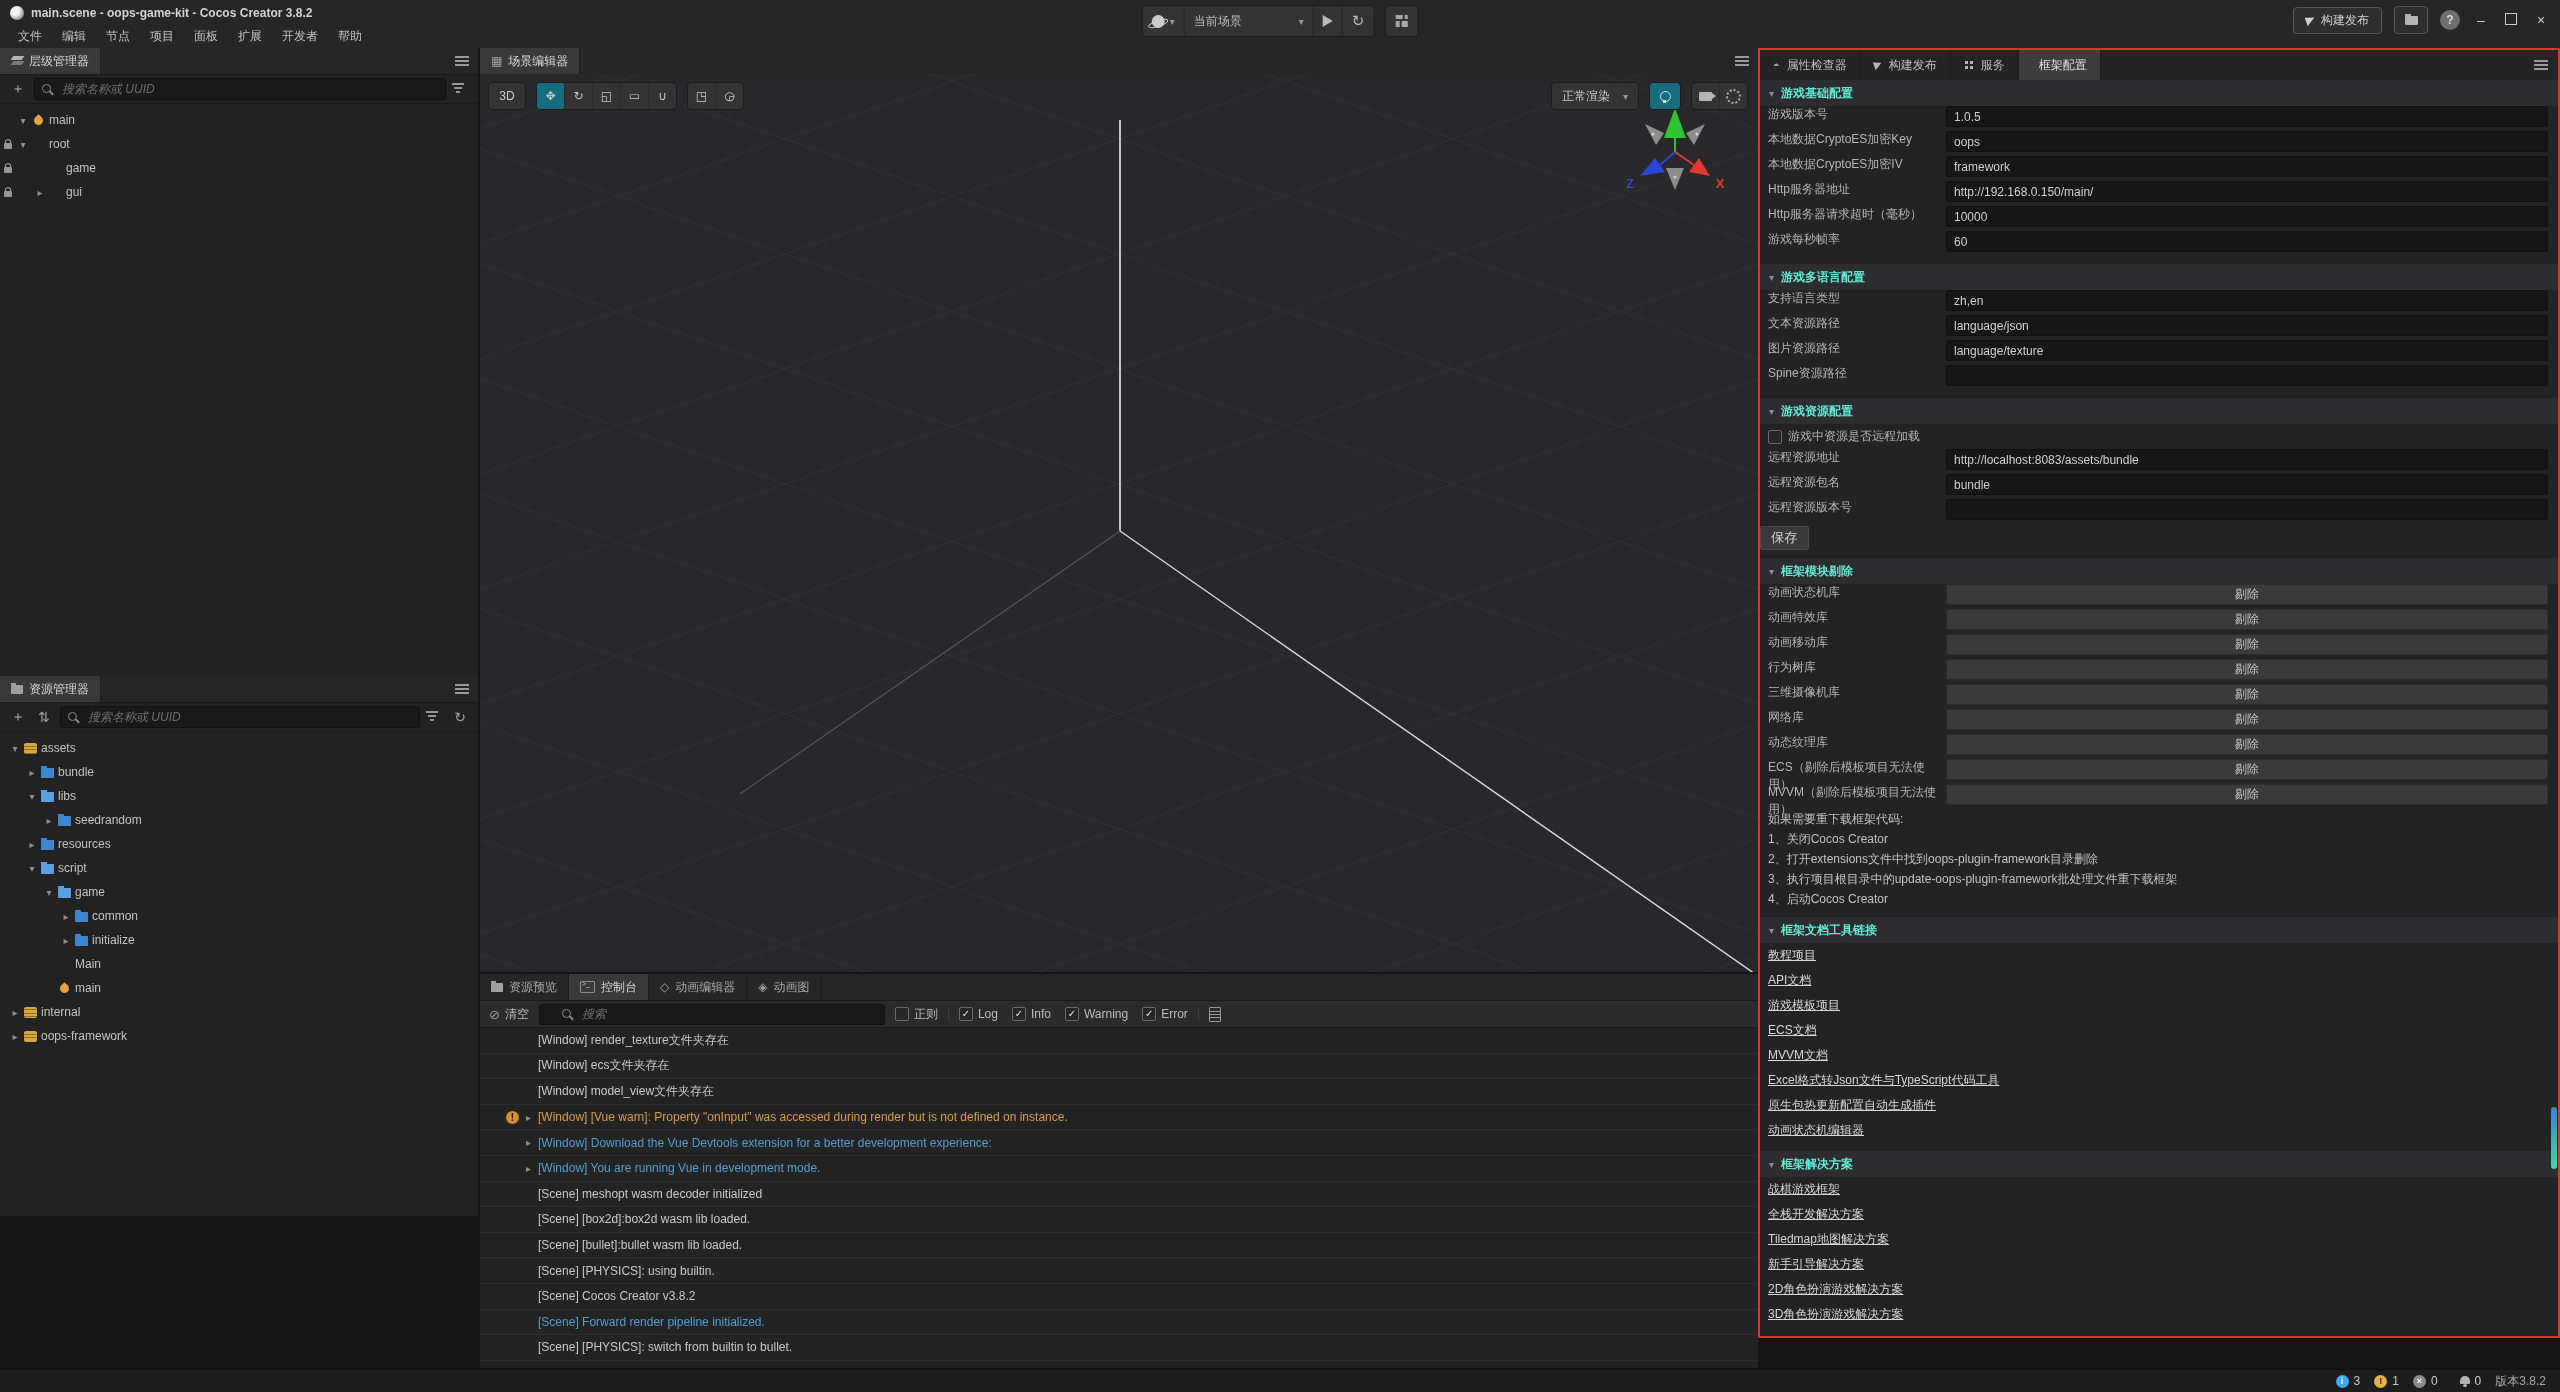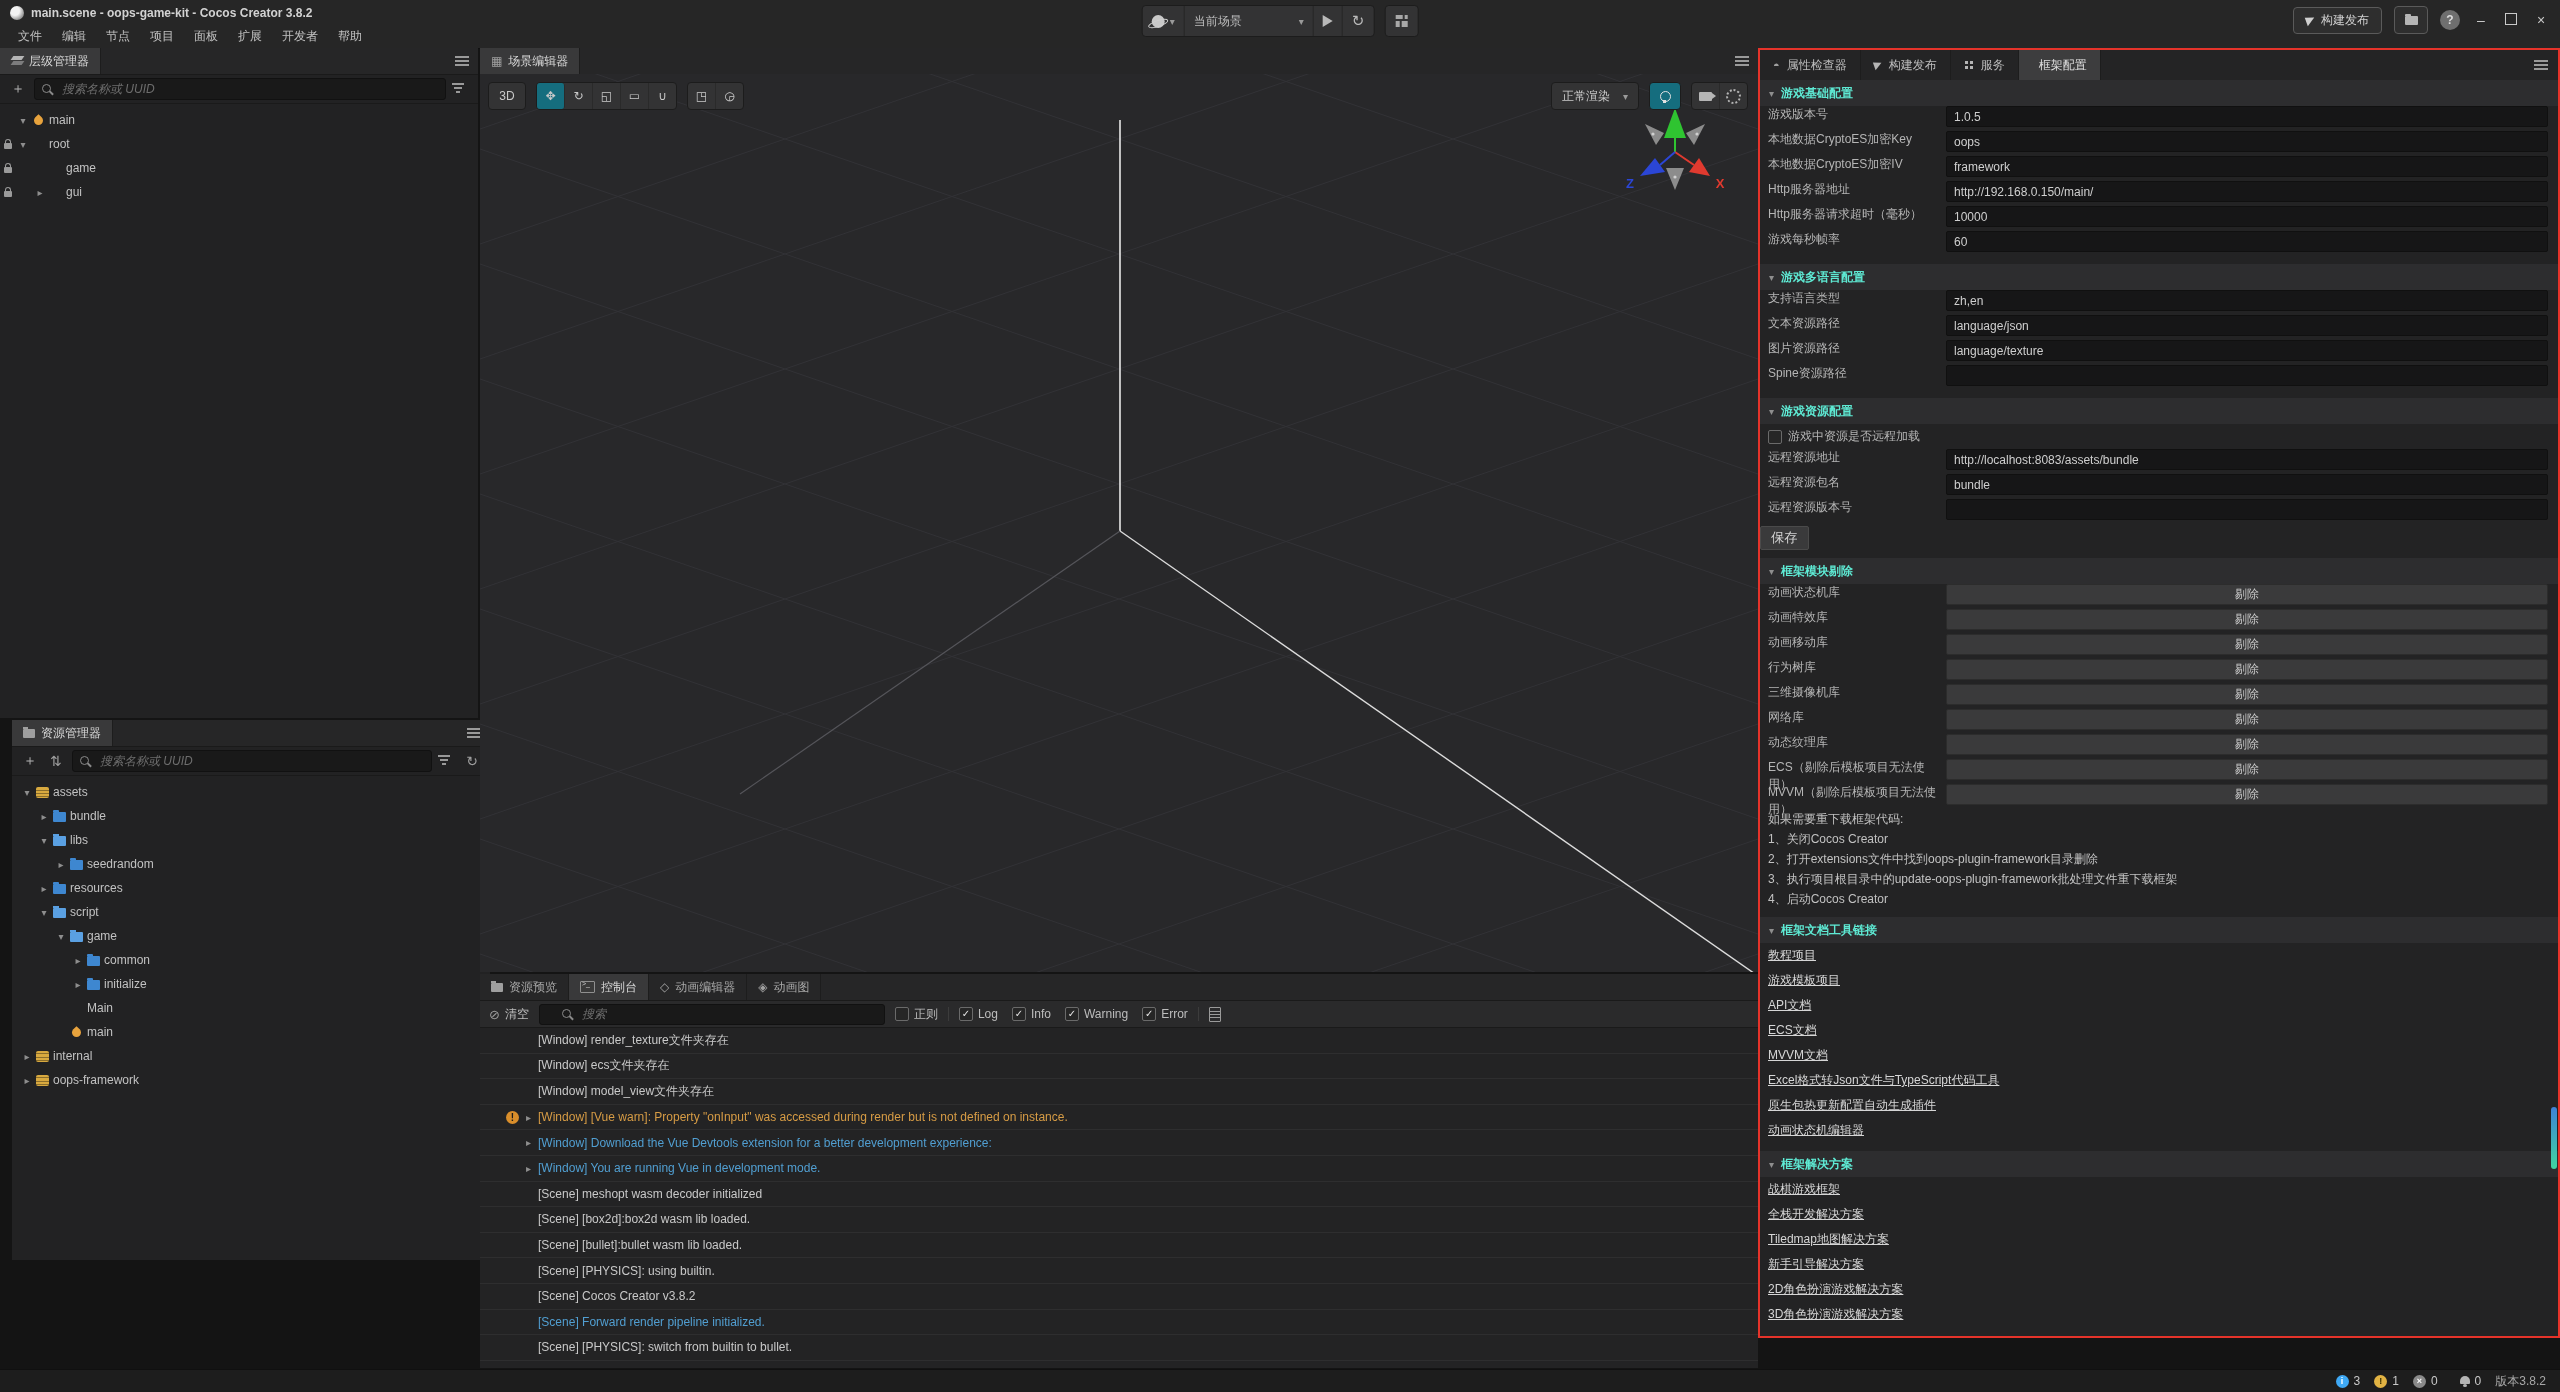--- a/index.html
+++ b/index.html
@@ -279,21 +279,21 @@
           <span style="display: inline-block; flex: 0 0 auto; width: 17px;"></span>
           <span class="chevslot chev-right"></span>
           <span class="tico" style="visibility: hidden;">
             <span></span>
           </span>
           <span>gui</span>
         </div>
       </div>
   </section>
 
-  <section class="panel" id="assets" style="left:0;top:720px;width:478px;height:540px;margin-left:12px;">
+  <section class="panel" id="assets" style="left:0;top:676px;width:478px;height:540px;">
     <div class="tabstrip">
       <span class="tab on-true">
         <span class="ci-folder"></span>
         <span>资源管理器</span>
       </span>
       <span class="hamb strip-hamb"></span>
     </div>
     <div class="srchbar">
       <span class="sq-btn">＋</span>
       <span class="sq-btn sort-ico"></span>
@@ -874,25 +874,25 @@
         <span class="sc chev-down"></span>
         <span>框架文档工具链接</span>
       </div>
       <div>
 
           <div class="linkrow">
             <a class="ilink" href="#">教程项目</a>
           </div>
 
           <div class="linkrow">
+            <a class="ilink" href="#">API文档</a>
+          </div>
+
+          <div class="linkrow">
             <a class="ilink" href="#">游戏模板项目</a>
-          </div>
-
-          <div class="linkrow">
-            <a class="ilink" href="#">API文档</a>
           </div>
 
           <div class="linkrow">
             <a class="ilink" href="#">ECS文档</a>
           </div>
 
           <div class="linkrow">
             <a class="ilink" href="#">MVVM文档</a>
           </div>
 

